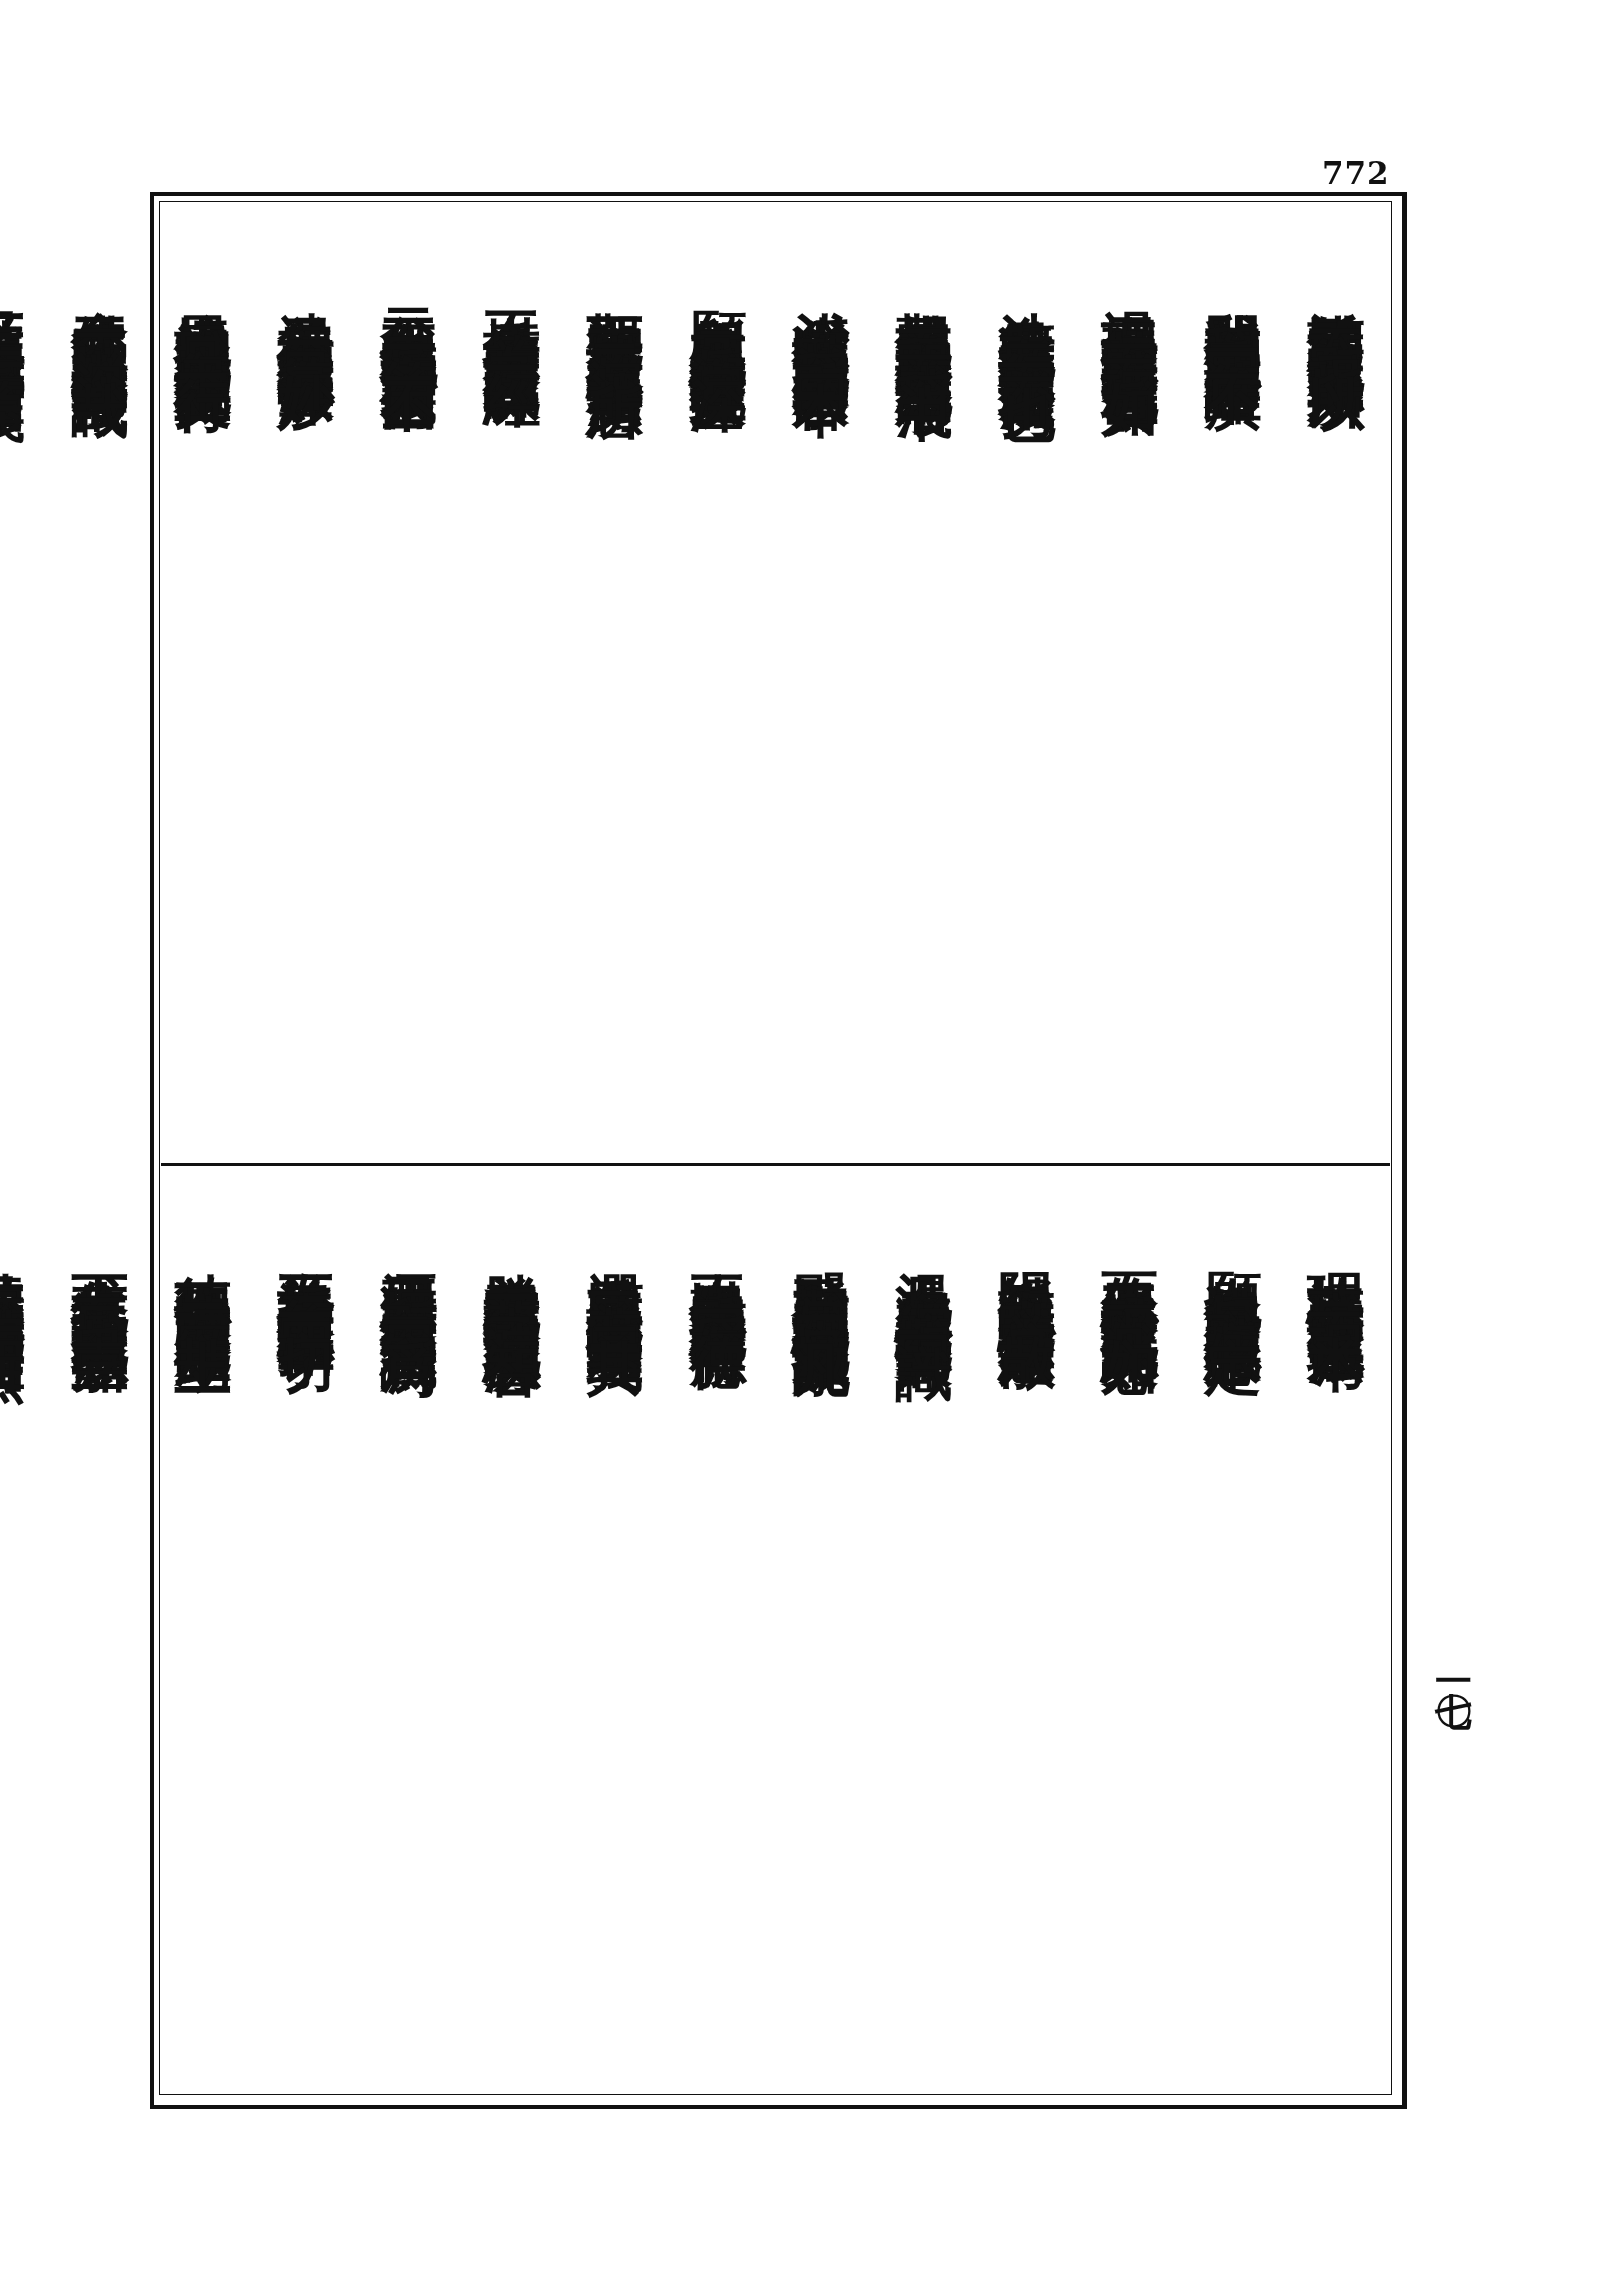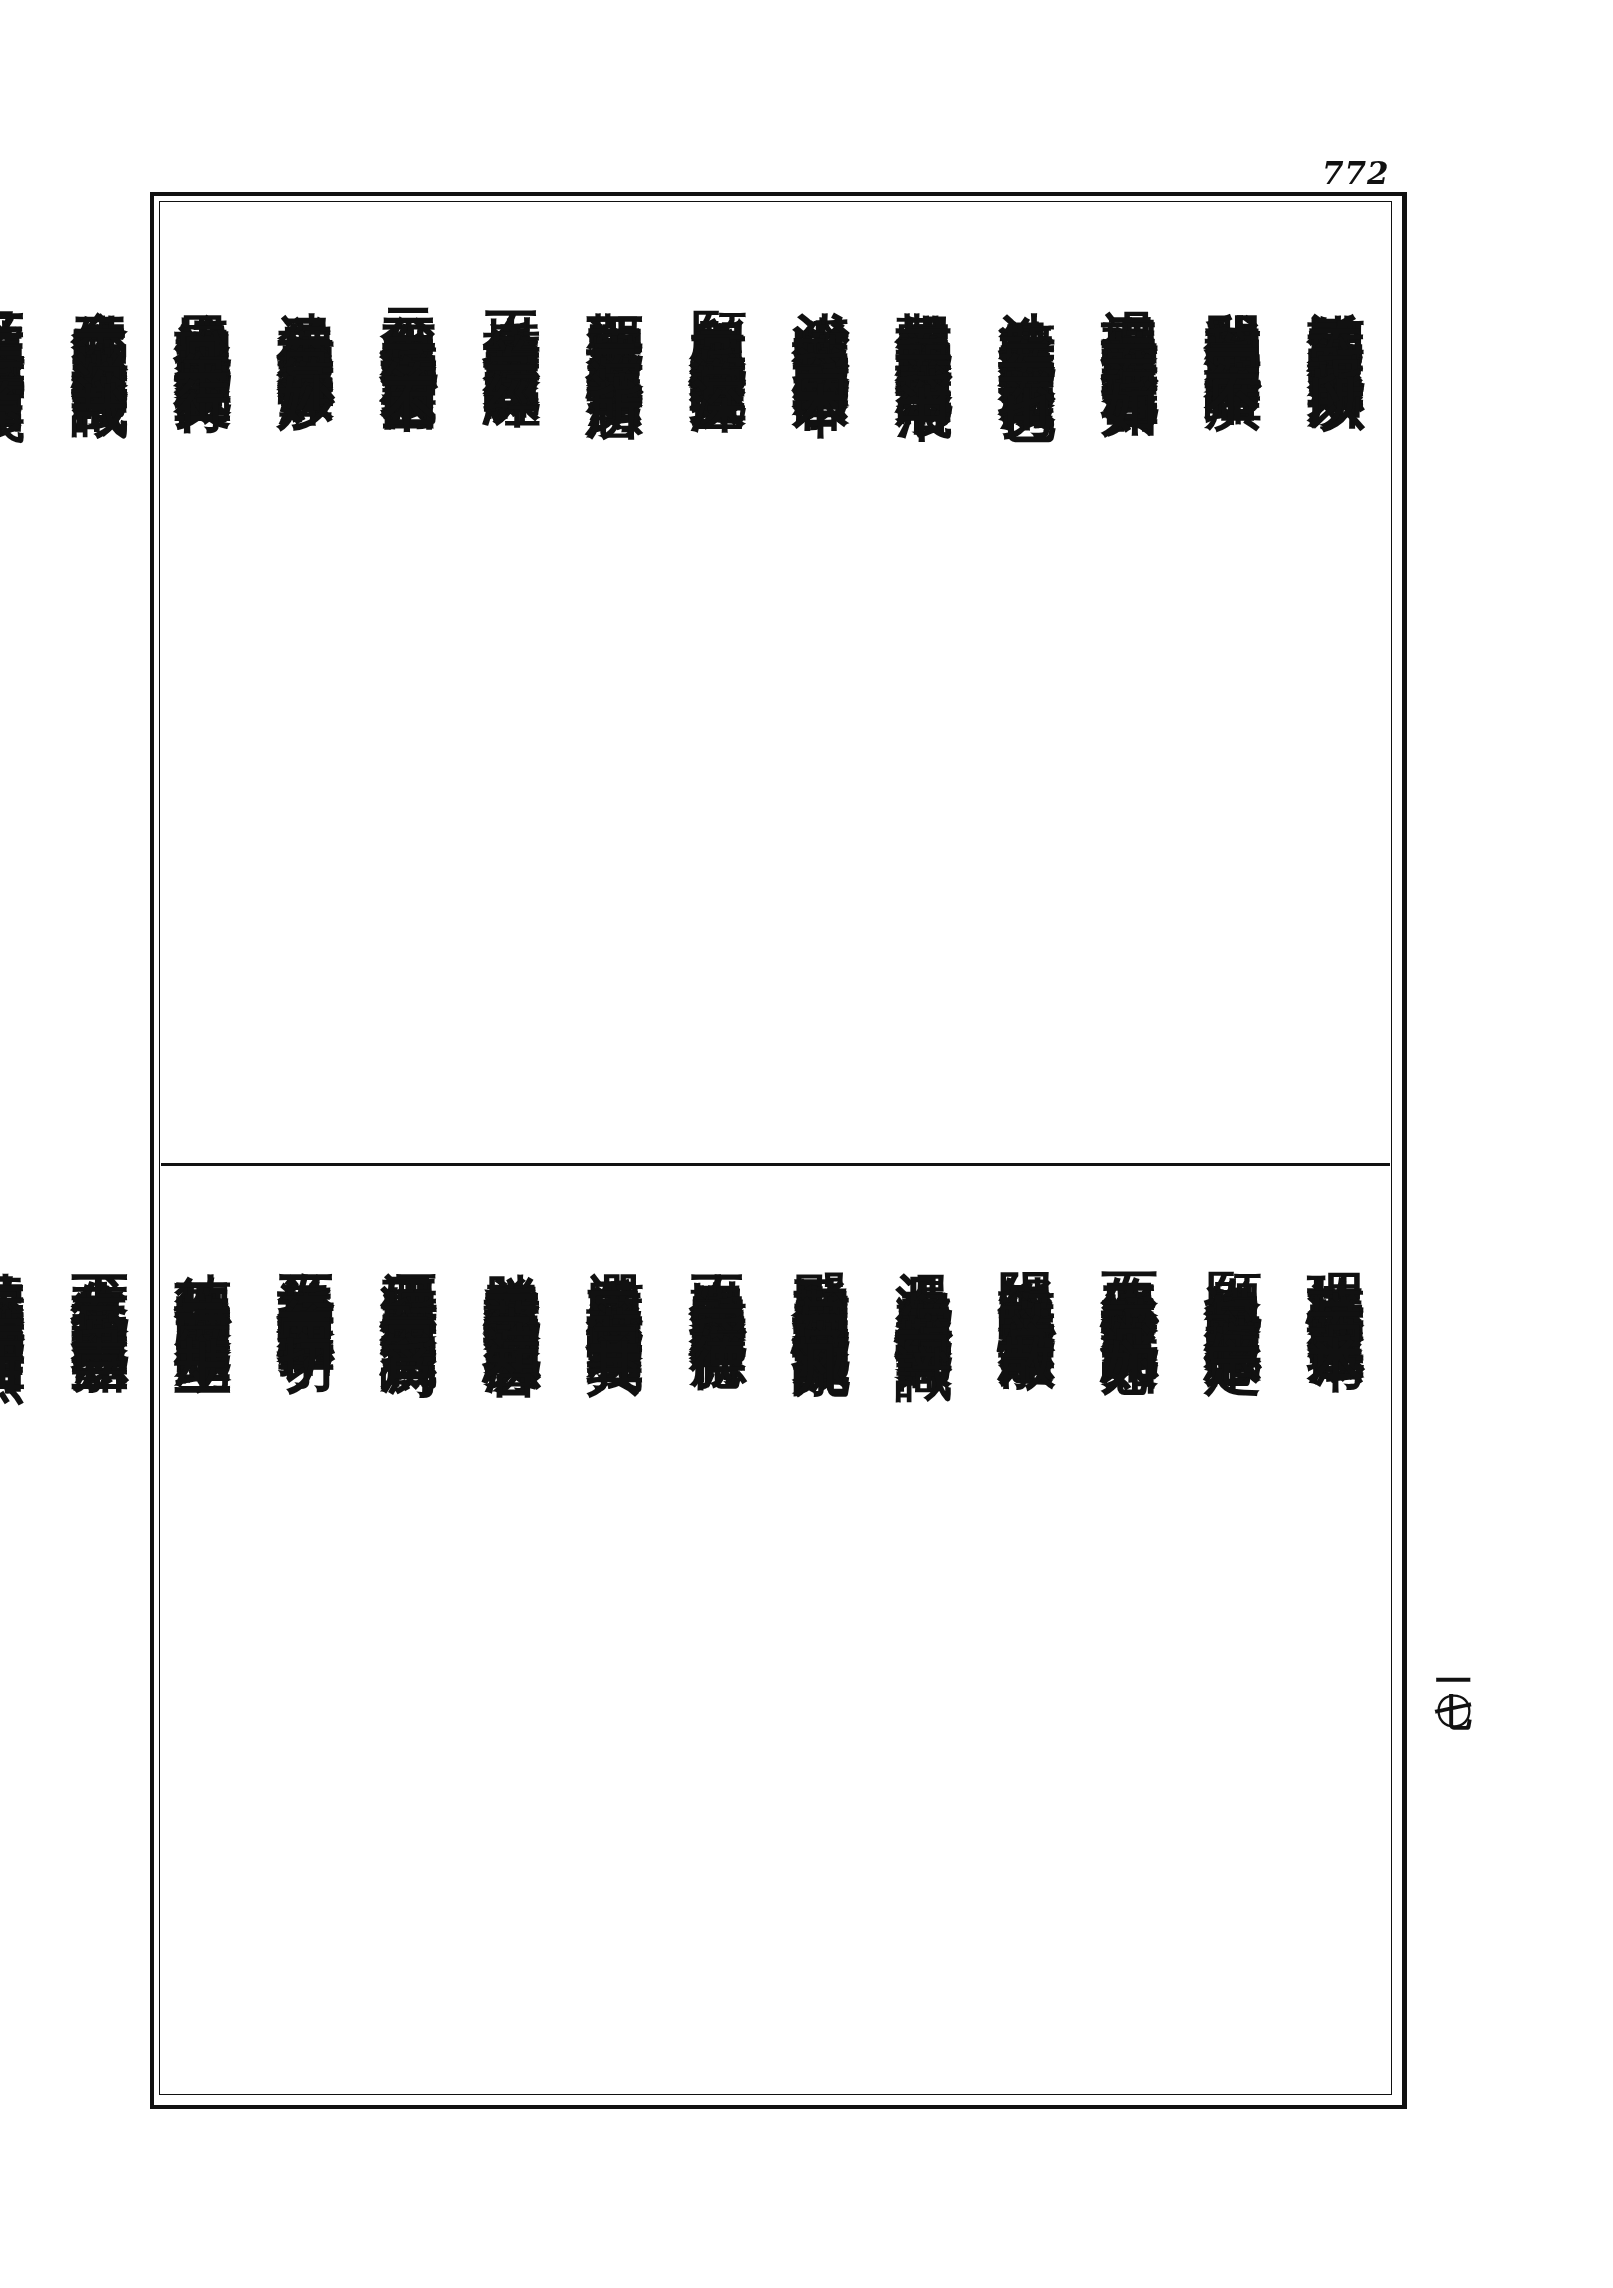--- a/index.html
+++ b/index.html
@@ -2,21 +2,21 @@
 <html style="font-size:14.8px"><head>
 <meta charset="utf-8">
 <style>
   html, body { margin: 0; padding: 0; background: #ffffff; }
   body {
     width: 1613px; height: 2289px; position: relative; overflow: hidden;
     font-family: "DejaVu Serif", "Liberation Serif", serif; color: #111;
   }
   .page-number-top {
     position: absolute; left: 1322px; top: 155px;
-    font-family: "DejaVu Serif", serif; font-weight: bold; font-style: italic;
+    font-family: "DejaVu Serif", serif; font-weight: bold; 
     font-size: 31px; letter-spacing: 0.9px; color: #111;
   }
   .frame-outer {
     position: absolute; left: 150px; top: 192px; width: 1248px; height: 1909px;
     border: 4.6px solid #111; border-right-width: 5.5px;
   }
   .frame-inner {
     position: absolute; left: 159px; top: 201px; width: 1231px; height: 1892px;
     border: 1.8px solid #111;
   }

